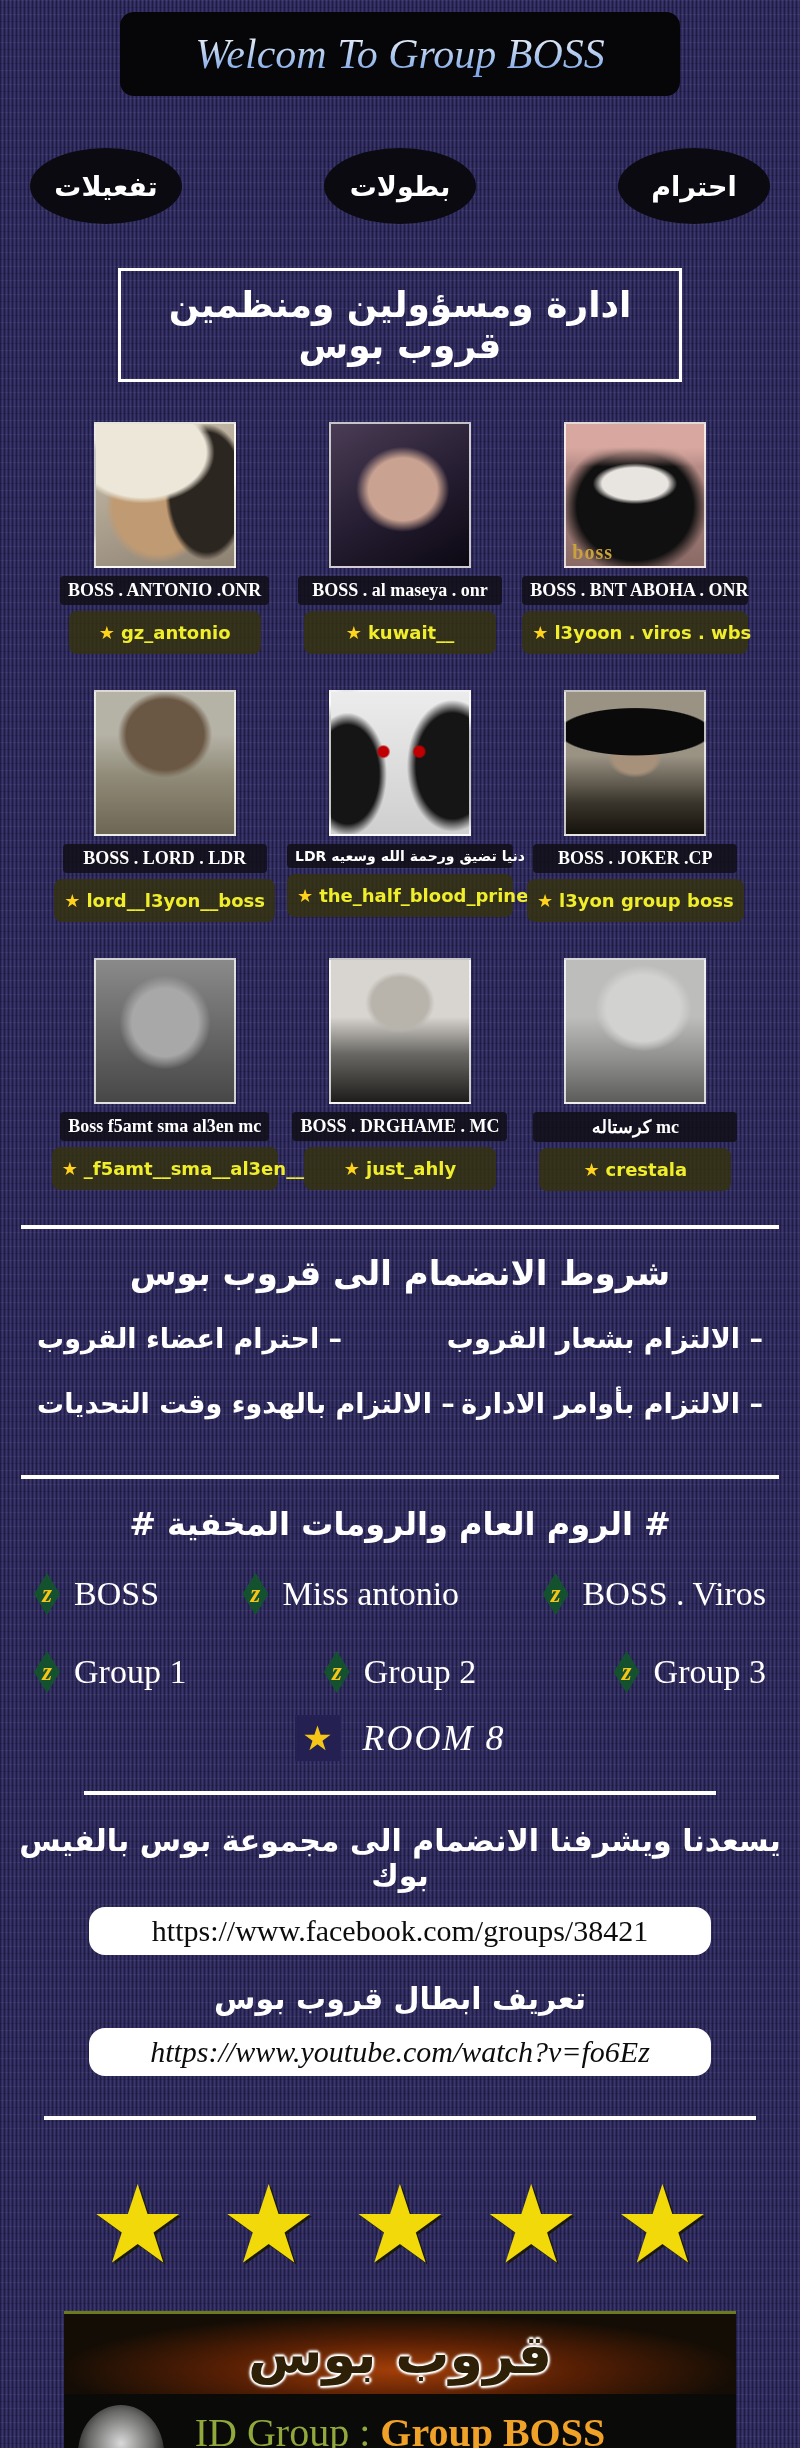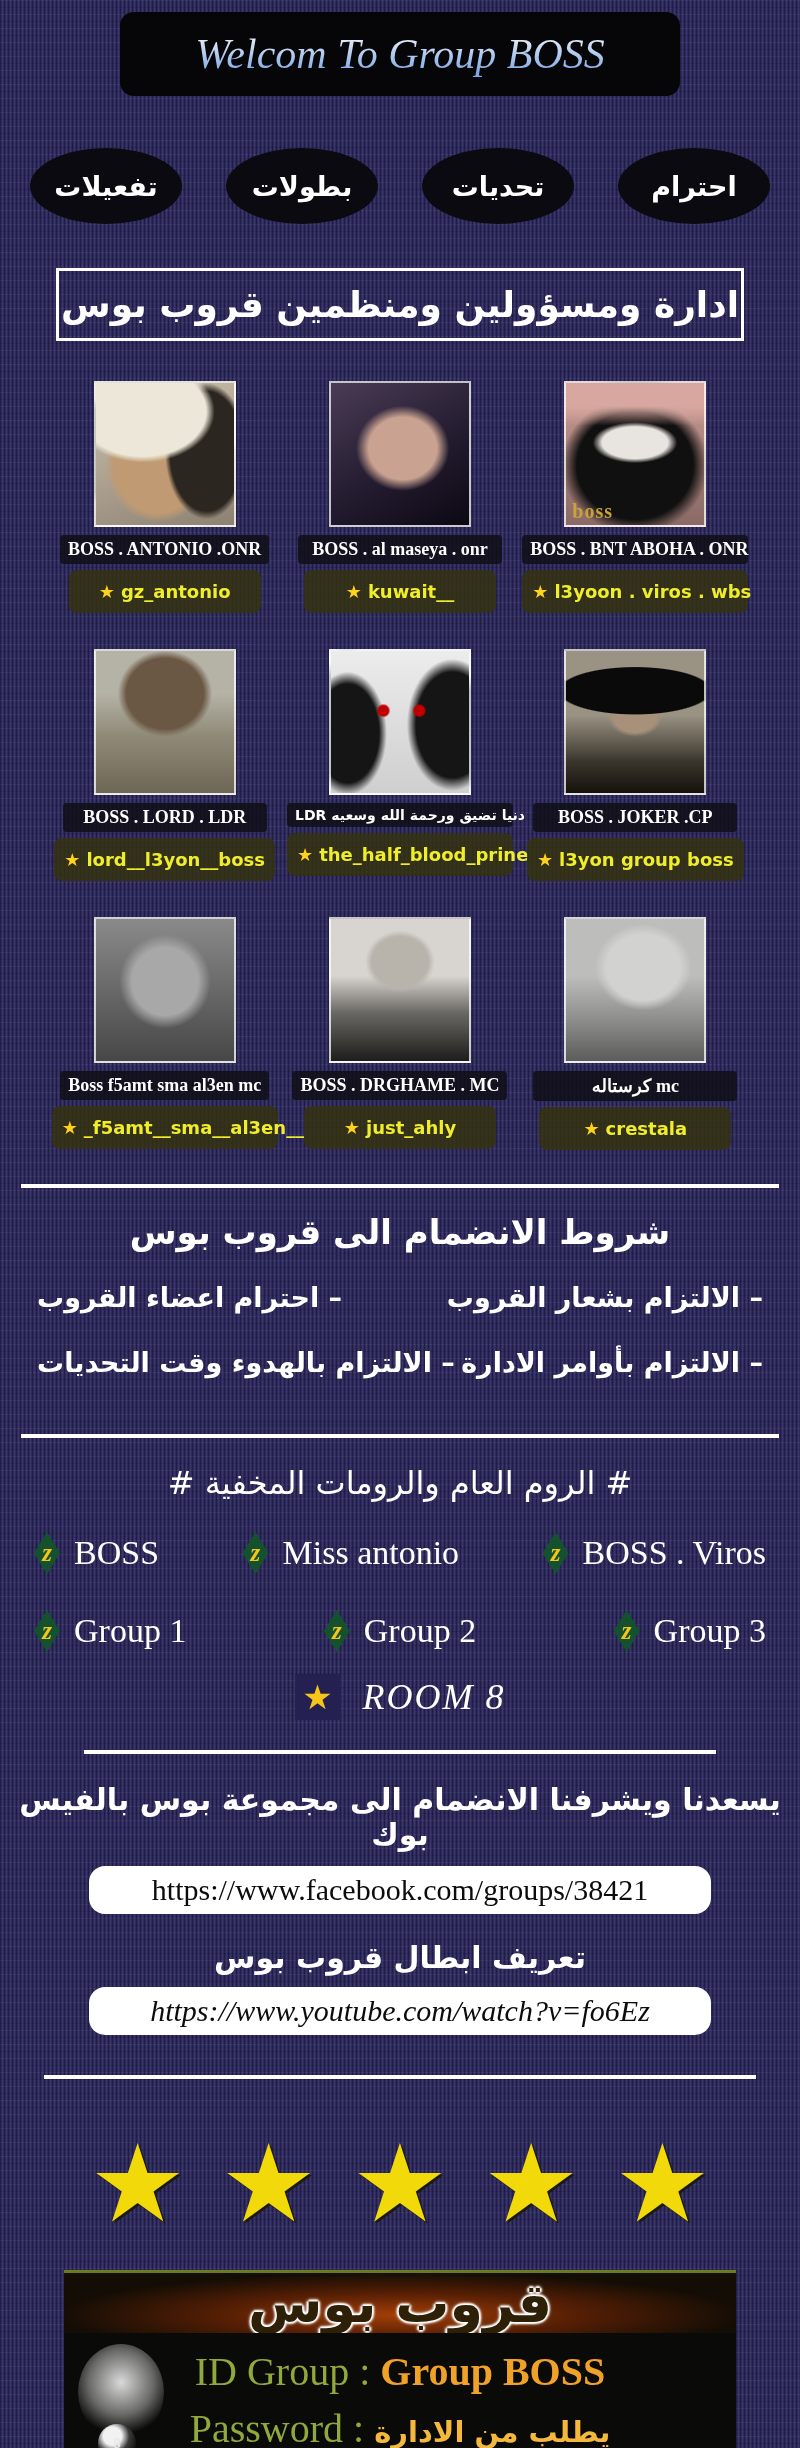--- a/index.html
+++ b/index.html
@@ -25,21 +25,21 @@
     -webkit-background-clip: text; background-clip: text;
     -webkit-text-fill-color: transparent; color: #c9d9f2;
   }
   .nav-row { width: 740px; margin: 52px auto 0; display: flex; justify-content: space-between; }
   .nav-oval {
     width: 152px; height: 76px; background: #0a0a10; border-radius: 50%;
     display: flex; align-items: center; justify-content: center;
     color: #ffffff; font-weight: bold; font-size: 27px; cursor: pointer;
   }
   .section-header {
-    width: 688px; margin: 44px auto 0; border: 3px solid #ffffff;
+    width: 564px; margin: 44px auto 0; border: 3px solid #ffffff;
     padding: 13px 0; text-align: center;
     color: #ffffff; font-weight: bold; font-size: 36px;
   }
   .cards { width: 706px; margin: 40px auto 0; display: grid; grid-template-columns: 1fr 1fr 1fr; row-gap: 36px; justify-items: center; }
   .card { display: flex; flex-direction: column; align-items: center; width: 226px; }
   .photo { width: 142px; height: 146px; border: 2px solid rgba(255,255,255,0.75); position: relative; }
   .photo .watermark {
     position: absolute; left: 6px; bottom: 2px;
     font-family: "Liberation Serif", serif; font-weight: bold; font-size: 20px; color: #c9a23c; letter-spacing: 1px;
   }
@@ -57,21 +57,21 @@
   }
   .member-star .glyph { color: #ffd21c; margin-right: 6px; }
   .divider { border: none; height: 4px; background: #ffffff; }
   .d1 { width: 758px; margin: 34px auto 0; }
   .d2 { width: 758px; margin: 56px auto 0; }
   .d3 { width: 632px; margin: 30px auto 0; }
   .d4 { width: 712px; margin: 40px auto 0; }
   .rules-title { margin-top: 24px; text-align: center; color: #fff; font-weight: bold; font-size: 34px; }
   .rules-row { width: 726px; margin: 30px auto 0; display: flex; justify-content: space-between; direction: rtl; color: #fff; font-weight: bold; font-size: 27px; }
   .rules-row + .rules-row { margin-top: 34px; }
-  .rooms-title { margin-top: 26px; text-align: center; color: #fff; font-weight: normal; font-size: 32px; }
+  .rooms-title { margin-top: 26px; text-align: center; color: #fff; font-weight: bold; font-size: 32px; }
   .rooms-row { width: 732px; margin: 30px auto 0; display: flex; justify-content: space-between; align-items: center; }
   .rooms-row.second { margin-top: 36px; }
   .room-item { display: flex; align-items: center; gap: 14px; color: #fff; font-family: "Liberation Serif", serif; font-size: 34px; }
   .z-icon {
     width: 26px; height: 42px; background: #14522f;
     clip-path: polygon(50% 0, 100% 50%, 50% 100%, 0 50%);
     display: flex; align-items: center; justify-content: center;
     color: #f5c518; font-family: "Liberation Serif", serif; font-style: italic; font-weight: bold; font-size: 25px;
   }
   .room-special { margin: 22px auto 0; width: 260px; display: flex; align-items: center; justify-content: center; gap: 22px; }
@@ -87,21 +87,21 @@
   }
   .link-box.yt { margin-top: 12px; font-style: italic; }
   .banner { width: 672px; margin: 18px auto 0; }
   .banner-top {
     height: 176px; background: linear-gradient(180deg, #1d4230 0%, #173a28 60%, #14session 100%), #173a28;
     border-bottom: 3px solid #6b7a1e;
     display: flex; align-items: center; justify-content: space-around; padding: 0 8px;
   }
   .banner-star { font-size: 108px; line-height: 1; color: #f2d90a; text-shadow: 2px 2px 0 #1a1a06; }
   .banner-mid {
-    height: 60px;
+    height: 80px;
     background: radial-gradient(ellipse 65% 90% at 50% 70%, #a33e08 0%, #571f04 40%, #140d05 78%), #0c0905;
     display: flex; align-items: center; justify-content: center;
   }
   .banner-title {
     font-weight: bold; font-size: 54px; letter-spacing: 8px; color: #2e2007;
     text-shadow: 0 0 3px #fff, 0 0 5px #fff, -2px 0 2px #fff, 2px 0 2px #fff, 0 -2px 2px #fff, 0 2px 2px #fff;
   }
   .banner-bottom {
     height: 133px; background: #0a0a08; position: relative;
     display: flex; flex-direction: column; align-items: center; justify-content: center; gap: 10px;
@@ -164,21 +164,20 @@
 
 <div class="page">
 
   <div class="title-box">
     <span class="title-text">Welcom To Group BOSS</span>
   </div>
 
   <div class="nav-row">
     <div class="nav-oval" dir="rtl">تفعيلات</div>
     <div class="nav-oval" dir="rtl">بطولات</div>
-    <div class="nav-oval" dir="rtl">تحديات</div>
     <div class="nav-oval" dir="rtl">احترام</div>
   </div>
 
   <div class="section-header" dir="rtl">ادارة ومسؤولين ومنظمين قروب بوس</div>
 
   <div class="cards">
 
     <div class="card">
       <div class="photo p1"></div>
       <div class="member-name">BOSS . ANTONIO .ONR</div>

